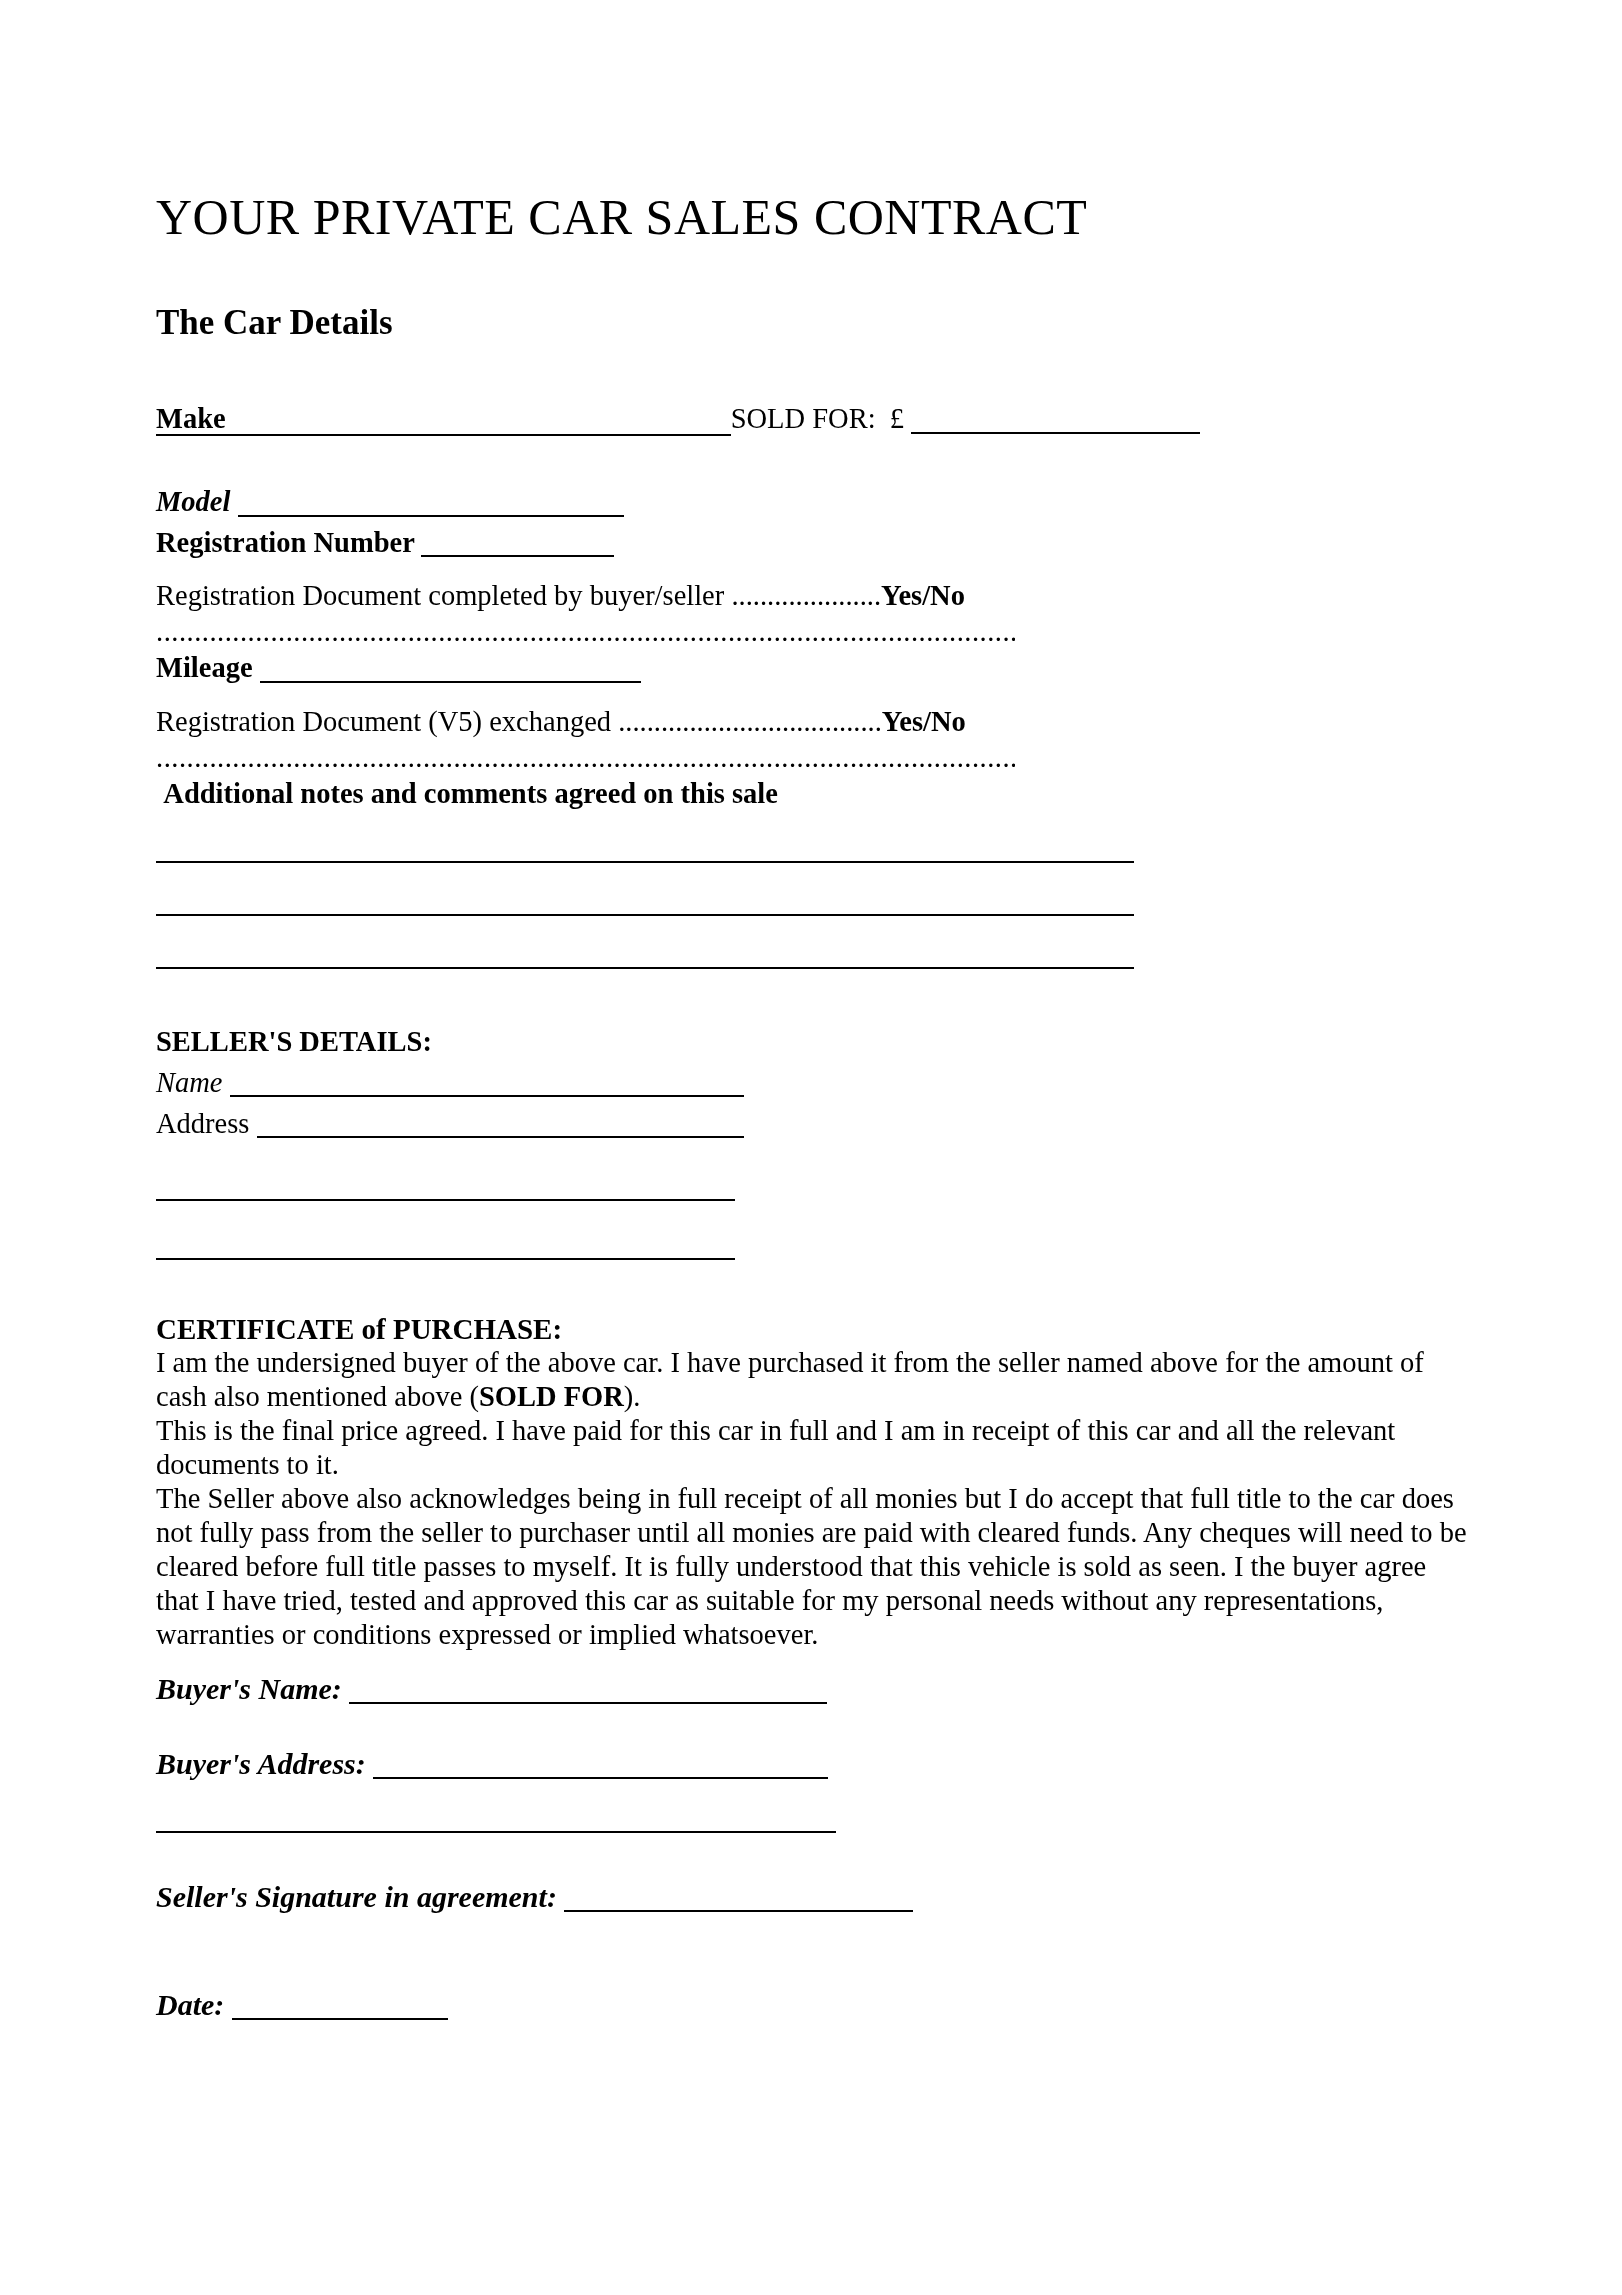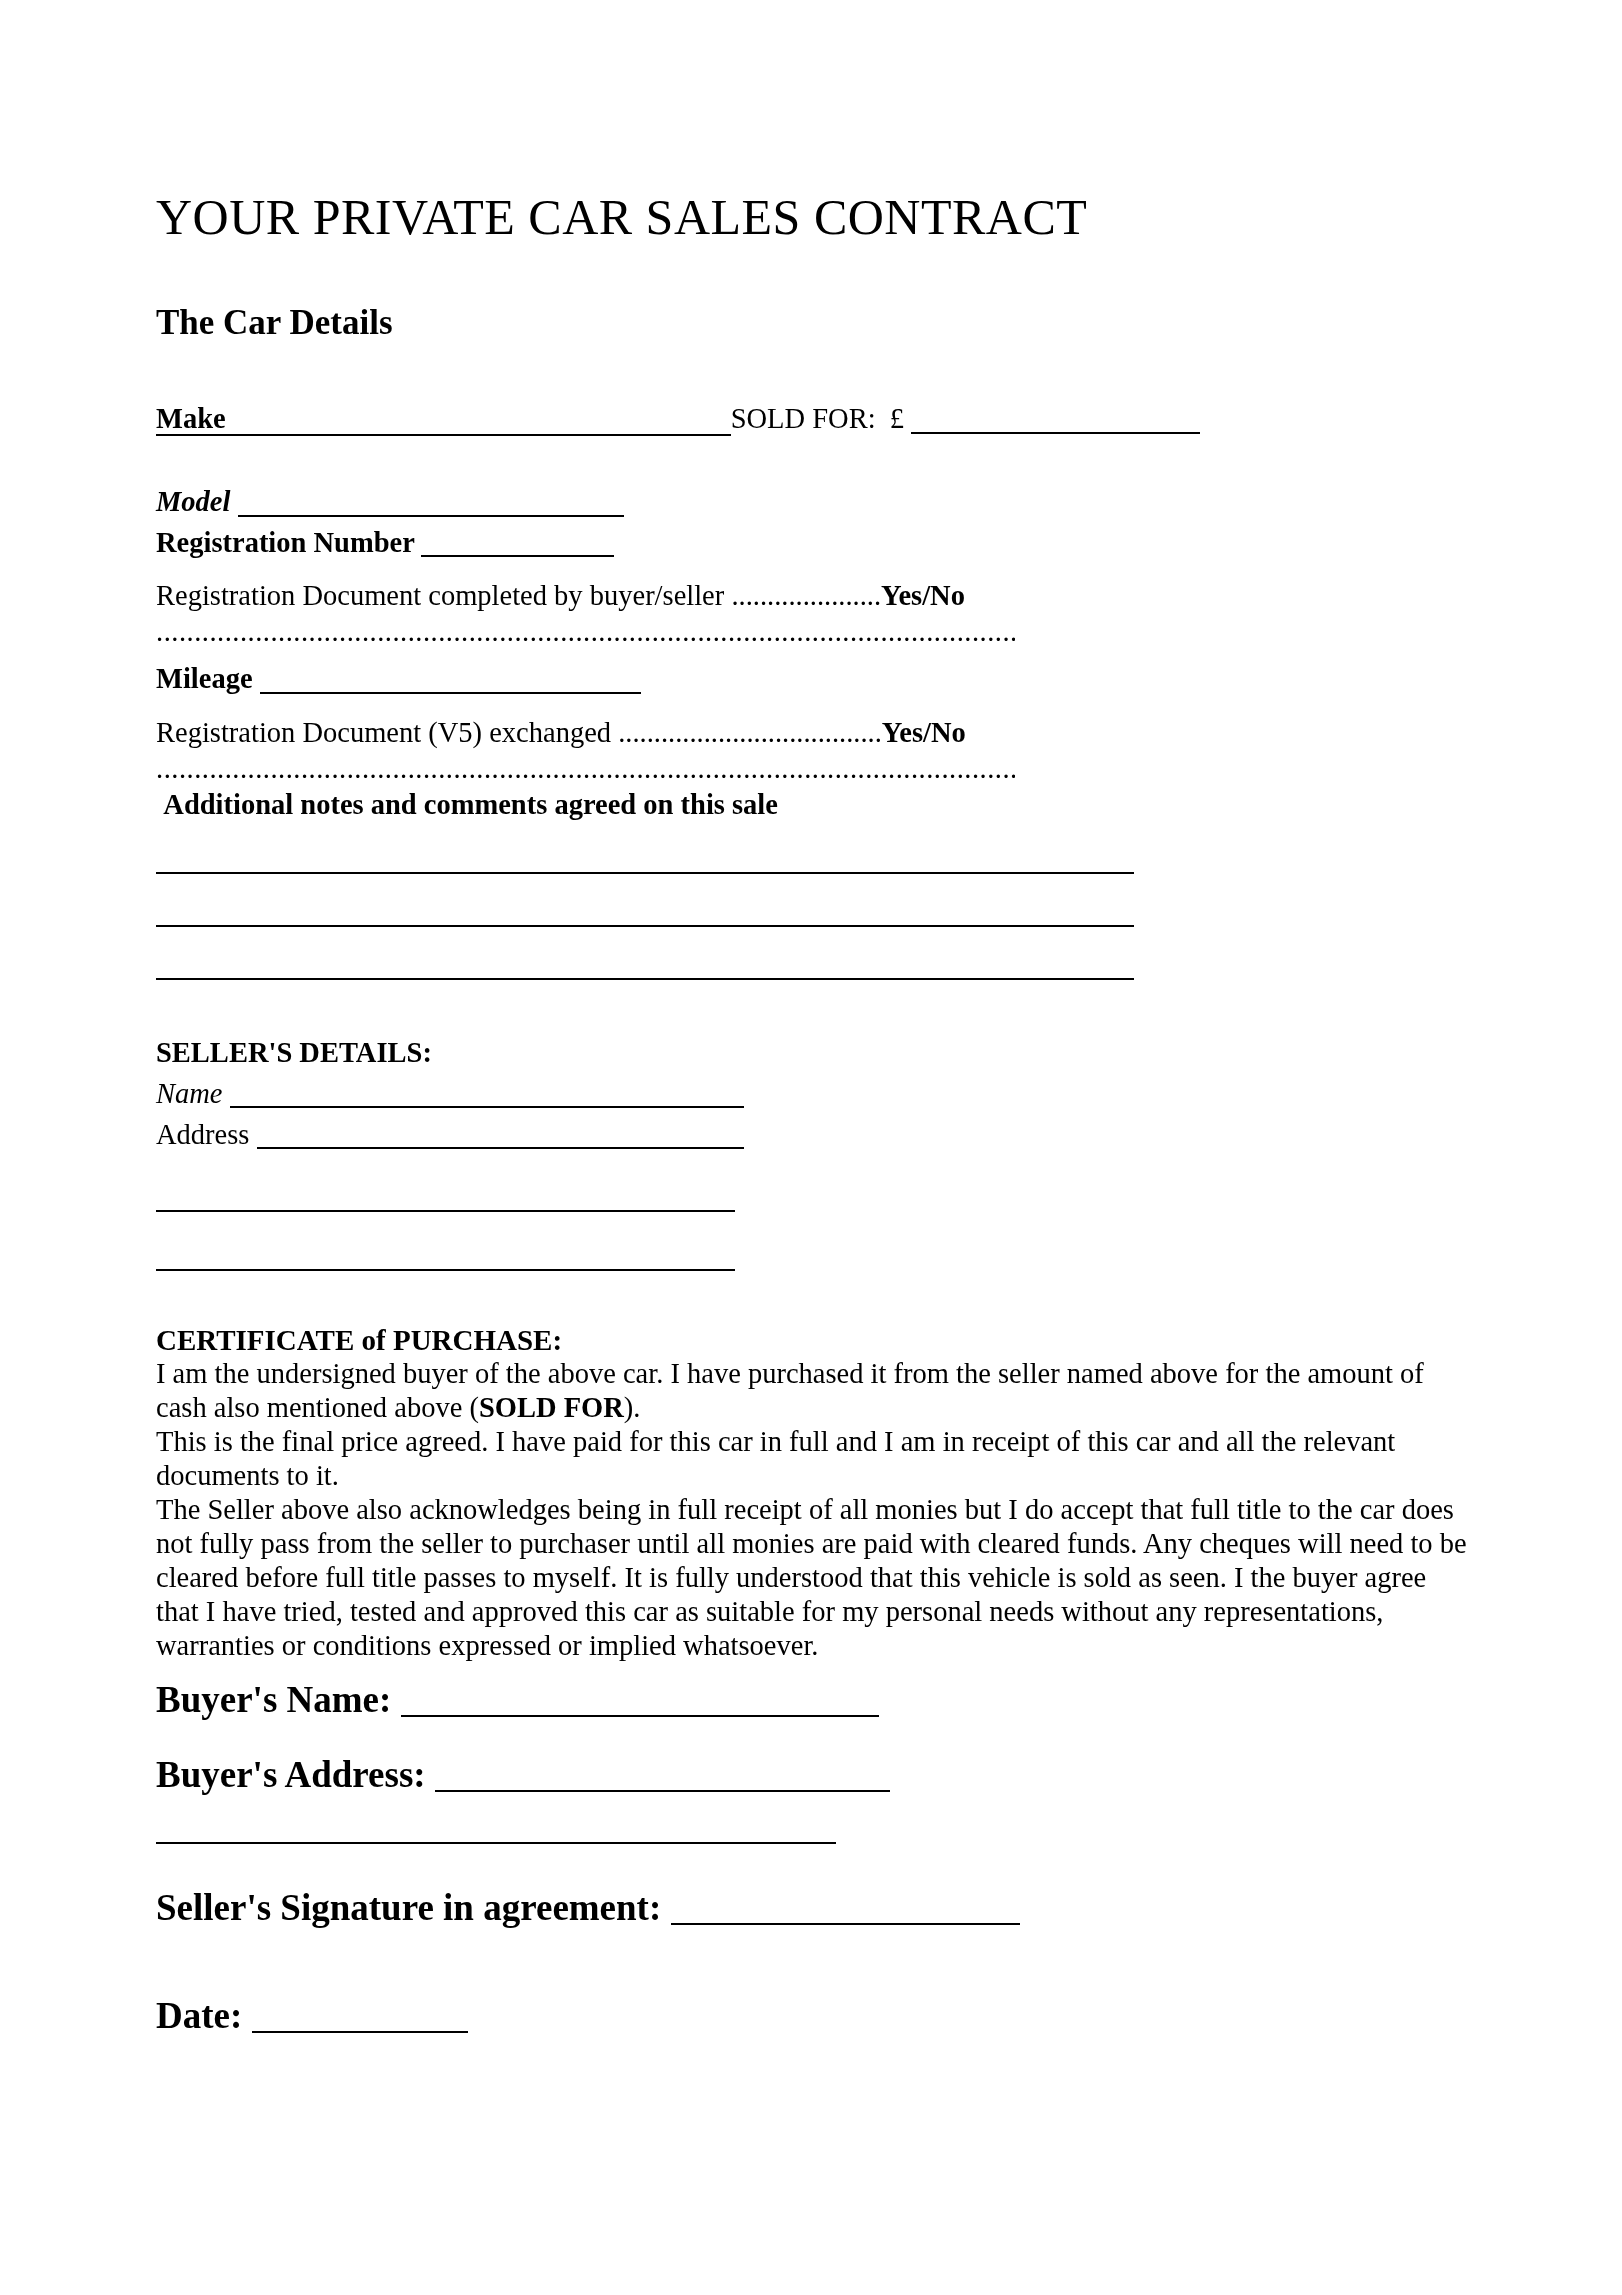--- a/index.html
+++ b/index.html
@@ -59,40 +59,40 @@
     line-height: 35px;
     white-space: nowrap;
     overflow: hidden;
     width: 859px;
     letter-spacing: 0.5px;
   }
   .mb-make { margin-bottom: 46px; }
   .mb-model { margin-bottom: 3.7px; font-style: italic; }
   .mb-regnum { margin-bottom: 16.5px; }
   .mb-tight { margin-bottom: 0; }
-  .mb-mileage-top { margin-top: 11px; }
+  .mb-mileage-top { }
   .mb-mileage { margin-bottom: 16.5px; }
   .notes-heading {
     font-size: 28.5px;
     font-weight: bold;
     margin-left: 7.3px;
     margin-top: 3.7px;
   }
   .notes-block { margin-bottom: 57px; }
   .seller-heading {
     font-size: 28.5px;
     font-weight: bold;
     margin-top: 1.8px;
     margin-bottom: 5.5px;
   }
   .seller-block { margin-bottom: 53px; }
   .cert-heading { font-size: 29px; font-weight: bold; }
   .para { font-size: 28.5px; line-height: 34px; width: 1313px; white-space: normal; }
   .cert-block { margin-bottom: 19px; }
-  .sig-row { font-size: 37px; line-height: 35px; white-space: nowrap; font-weight: bold; }
+  .sig-row { font-size: 30px; line-height: 35px; white-space: nowrap; font-weight: bold; font-style: italic; }
   .mb-buyername { margin-bottom: 40px; }
   .mb-buyeraddr { margin-bottom: 0; }
   .buyer-addr-block { margin-bottom: 46px; }
   .mb-buyersig { margin-bottom: 37px; }
   .date-row { margin-top: 73px; }
 </style>
 </head>
 <body>
 
 <div class="page">

